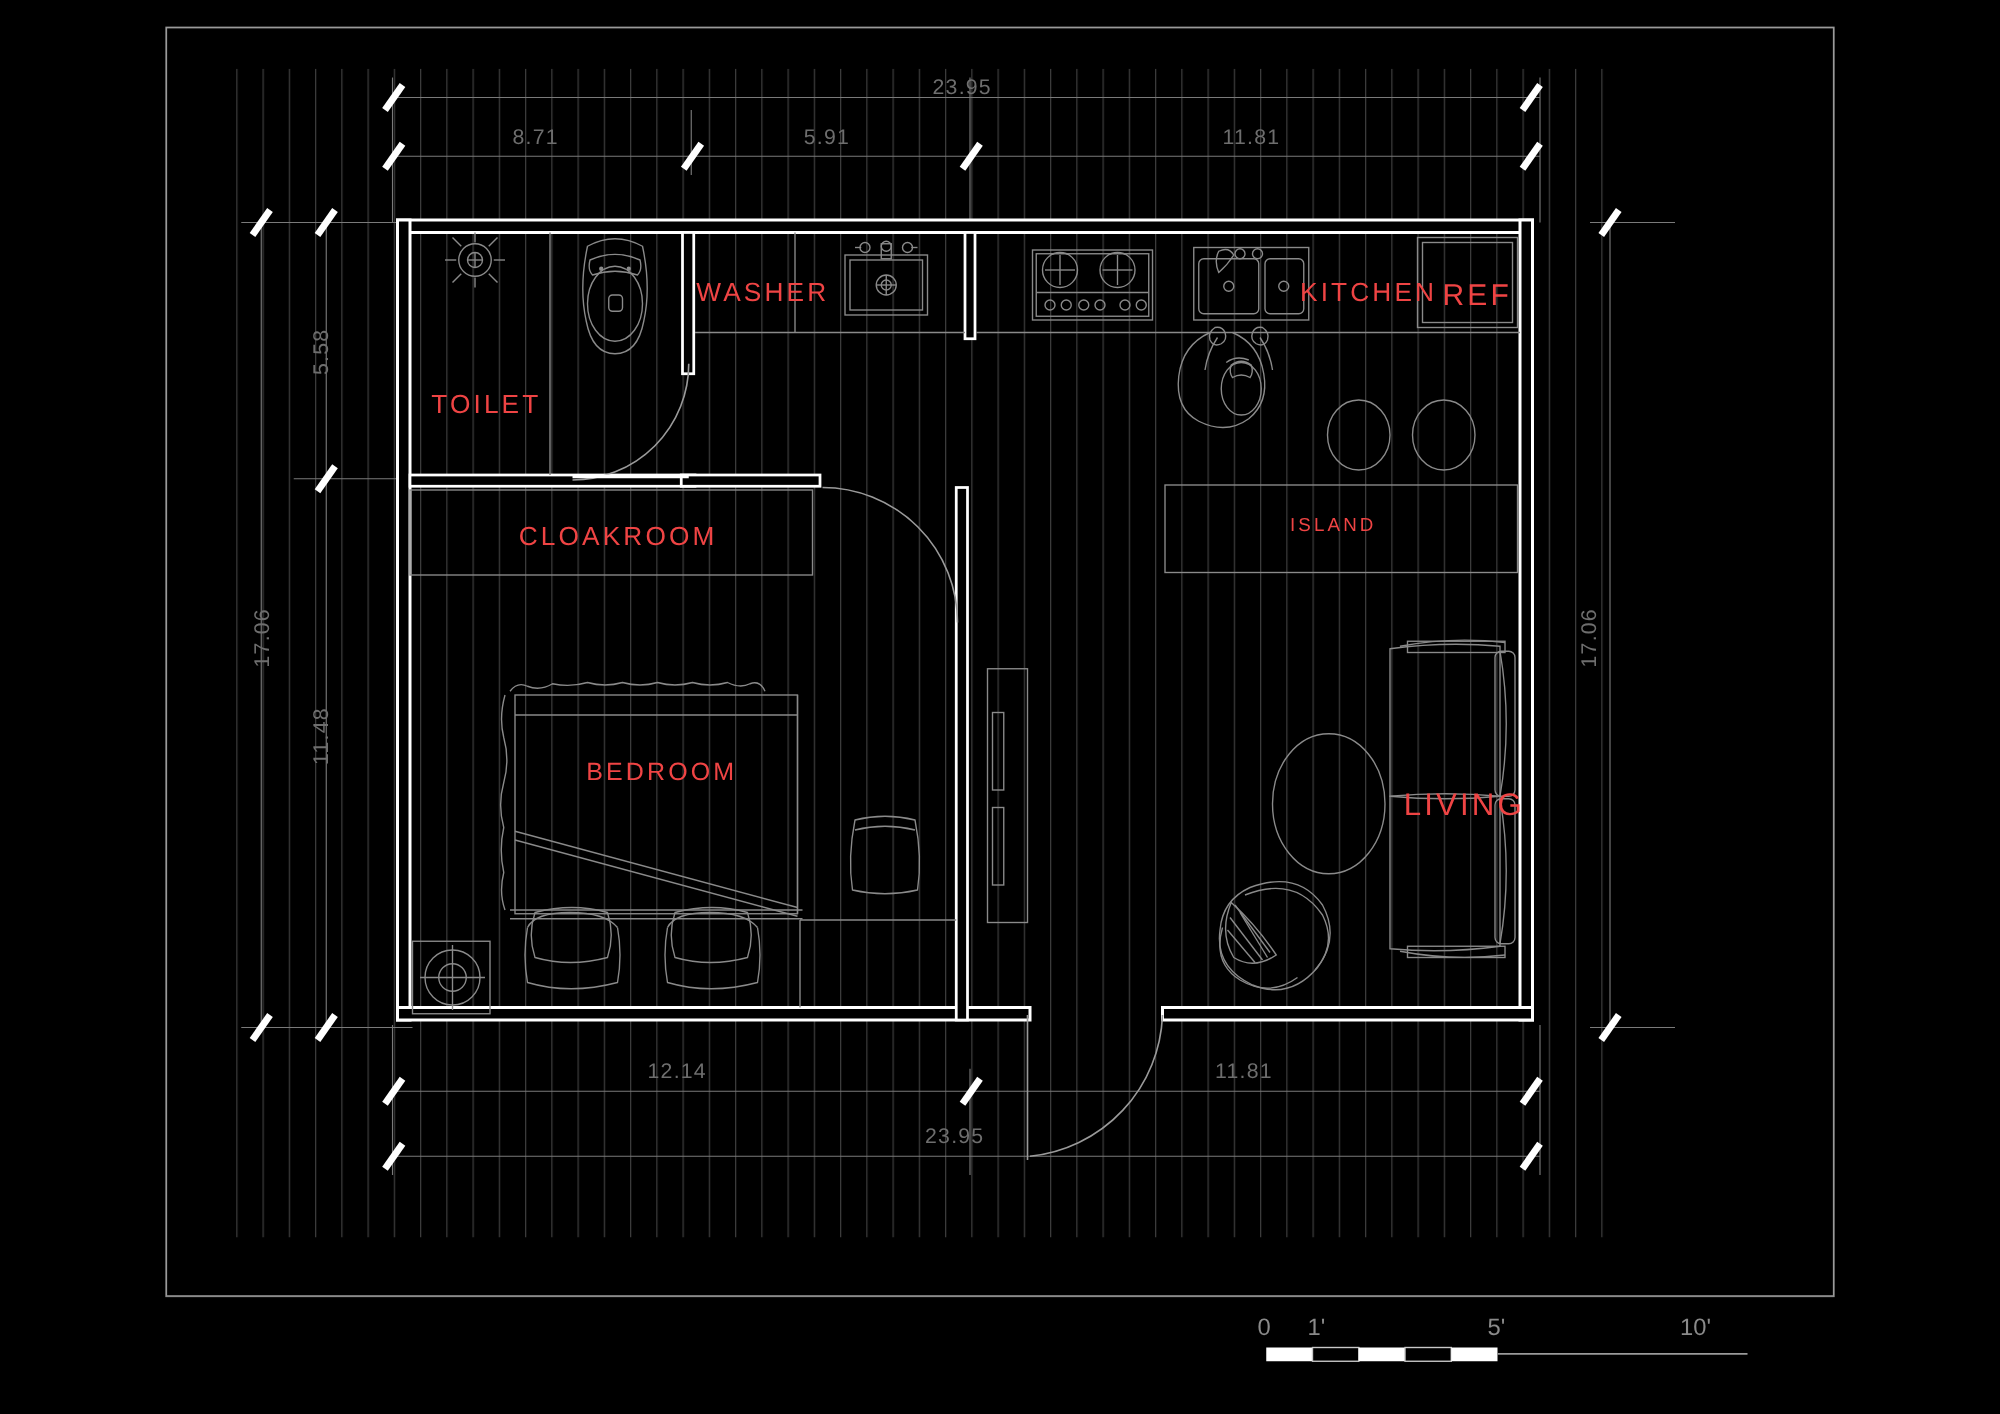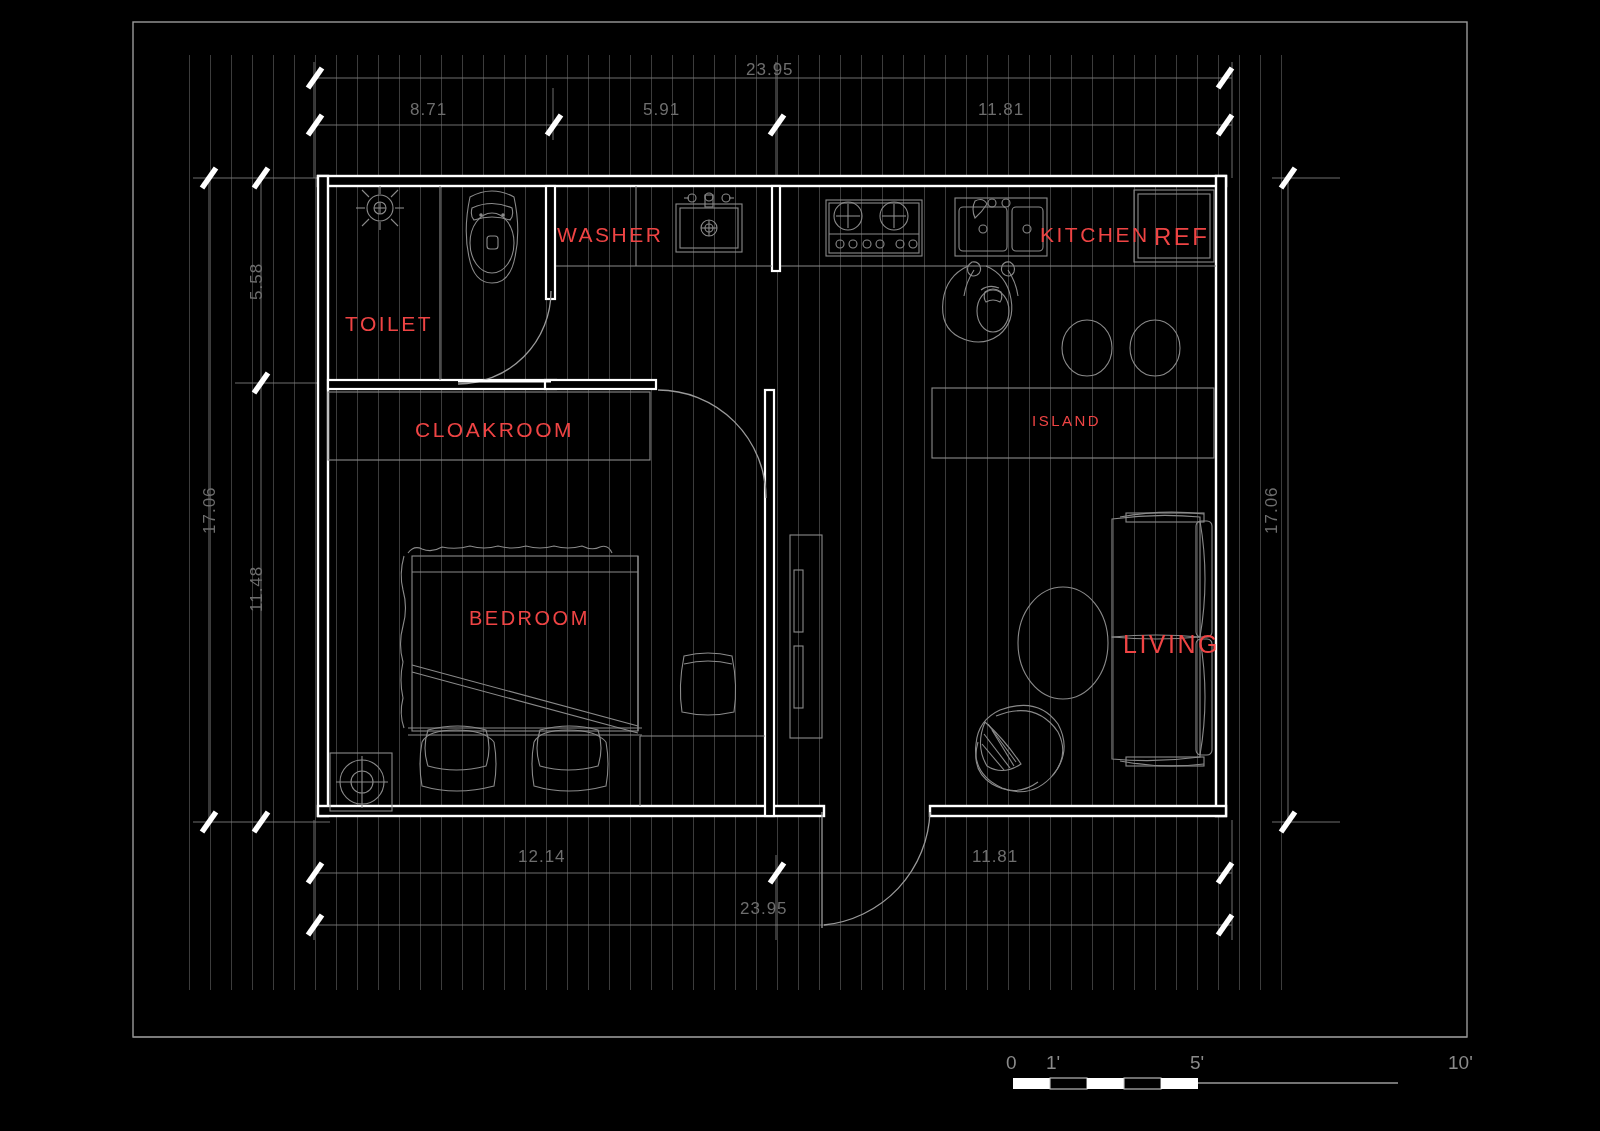--- a/index.html
+++ b/index.html
@@ -382,15 +382,15 @@
 
 <div class="dim vert" style="left:200px; top:534px; transform:rotate(-90deg);">17.06</div>
 <div class="dim vert" style="left:247px; top:300px; transform:rotate(-90deg);">5.58</div>
 <div class="dim vert" style="left:247px; top:612px; transform:rotate(-90deg);">11.48</div>
 <div class="dim vert" style="left:1262px; top:534px; transform:rotate(-90deg);">17.06</div>
 
 
 <div class="scalelab" style="left:1006px; top:1052px;">0</div>
 <div class="scalelab" style="left:1046px; top:1052px;">1'</div>
 <div class="scalelab" style="left:1190px; top:1052px;">5'</div>
-<div class="scalelab" style="left:1448px; top:1052px;text-align:right;">10'</div>
+<div class="scalelab" style="left:1344px; top:1052px;text-align:right;">10'</div>
 
 </div>
 
 </body></html>

